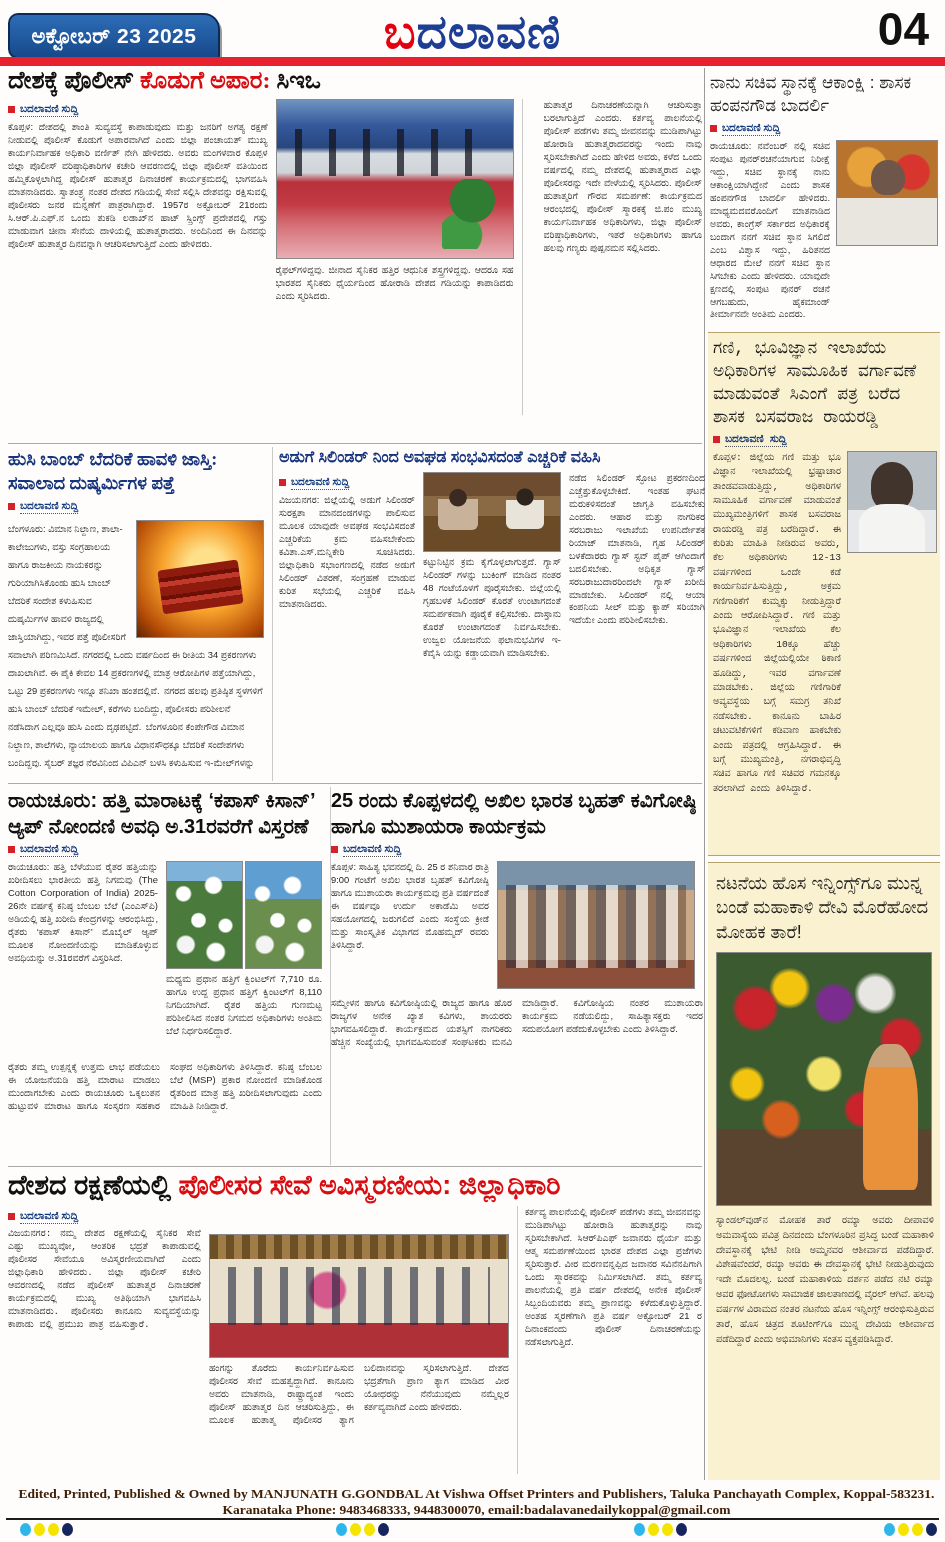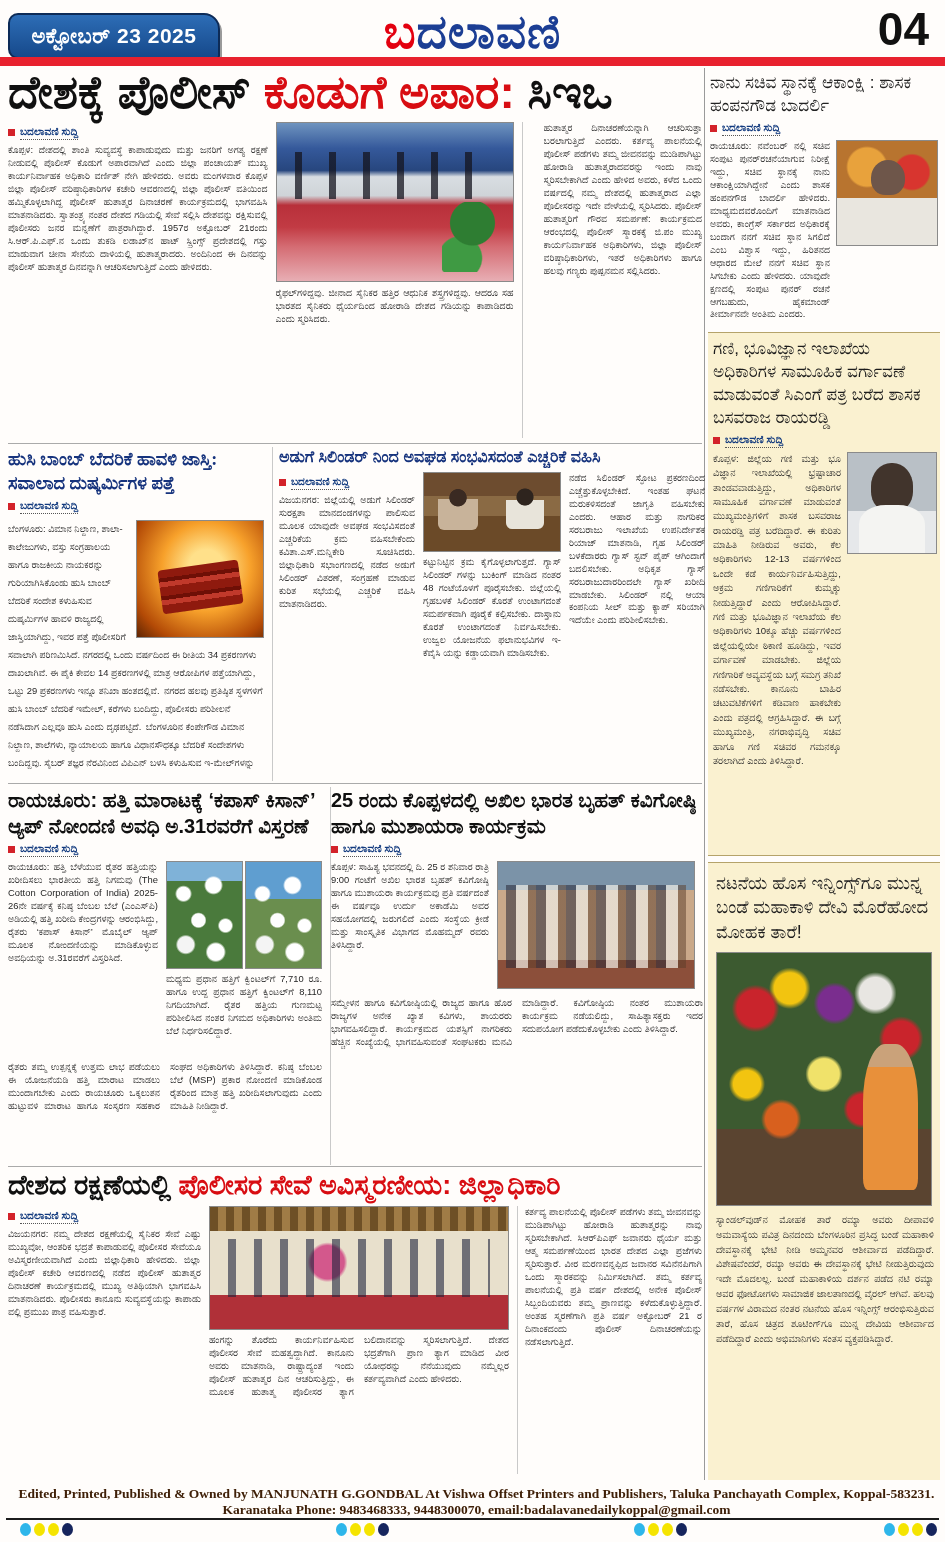--- a/index.html
+++ b/index.html
@@ -83,21 +83,21 @@
     radial-gradient(circle at 74% 16%,#e8e6e2 0 6%,transparent 8%),
     radial-gradient(circle at 86% 34%,#c9242c 0 7%,transparent 9%),
     radial-gradient(circle at 14% 52%,#f2c410 0 6%,transparent 8%),
     radial-gradient(circle at 30% 66%,#d8601e 0 7%,transparent 9%),
     radial-gradient(circle at 50% 48%,#f0e26a 0 9%,transparent 11%),
     radial-gradient(circle at 68% 62%,#c9242c 0 7%,transparent 9%),
     linear-gradient(180deg,#3c5a30 0 70%,#5a4430 70% 100%);}
   .ph-deity:before{content:"";position:absolute;right:6%;top:36%;width:26%;height:58%;
     background:linear-gradient(180deg,#caa27a 0 16%,#e8903a 16% 100%);border-radius:40% 40% 8% 8%;}
   
-  .lead-hl{font-size:46px;line-height:1.05;white-space:nowrap;letter-spacing:0;}
+  .lead-hl{font-size:24px;line-height:1.05;white-space:nowrap;letter-spacing:0;font-family:Liberation Serif, serif;}
   .mid-hl{font-size:19px;line-height:1.3;}
   .small-hl{font-size:17px;line-height:1.35;}
   .bottom-hl{font-size:27px;white-space:nowrap;}
   .cols{display:flex;gap:8px;}
   .twocol{column-count:2;column-gap:10px;}
   
   .footer-line{position:absolute;left:0;right:0;text-align:center;
     font-family:"Liberation Serif","DejaVu Serif",serif;font-weight:bold;color:#3f2008;margin-left:8px;}
   .rule{position:absolute;left:6px;right:6px;top:1518px;height:2px;background:#1c1c1c;}
   .dots{position:absolute;top:1523px;display:flex;gap:3px;}
@@ -223,23 +223,23 @@
     <div class="bottom-hl">
       <span class="hl-black">ದೇಶದ ರಕ್ಷಣೆಯಲ್ಲಿ</span>
       <span class="hl-red">ಪೊಲೀಸರ ಸೇವೆ ಅವಿಸ್ಮರಣೀಯ: ಜಿಲ್ಲಾಧಿಕಾರಿ</span>
     </div>
     <div class="cols" style="margin-top:5px;height:268px;">
       <div style="width:196px;">
         <div class="byline">
             <span class="sq"></span>
             <span class="tx">ಬದಲಾವಣಿ ಸುದ್ದಿ</span>
           </div>
-        <div class="body" style="height:244px;">ವಿಜಯನಗರ: ನಮ್ಮ ದೇಶದ ರಕ್ಷಣೆಯಲ್ಲಿ ಸೈನಿಕರ ಸೇವೆ ಎಷ್ಟು ಮುಖ್ಯವೋ, ಆಂತರಿಕ ಭದ್ರತೆ ಕಾಪಾಡುವಲ್ಲಿ ಪೊಲೀಸರ ಸೇವೆಯೂ ಅವಿಸ್ಮರಣೀಯವಾಗಿದೆ ಎಂದು ಜಿಲ್ಲಾಧಿಕಾರಿ ಹೇಳಿದರು. ಜಿಲ್ಲಾ ಪೊಲೀಸ್ ಕಚೇರಿ ಆವರಣದಲ್ಲಿ ನಡೆದ ಪೊಲೀಸ್ ಹುತಾತ್ಮರ ದಿನಾಚರಣೆ ಕಾರ್ಯಕ್ರಮದಲ್ಲಿ ಮುಖ್ಯ ಅತಿಥಿಯಾಗಿ ಭಾಗವಹಿಸಿ ಮಾತನಾಡಿದರು. ಪೊಲೀಸರು ಕಾನೂನು ಸುವ್ಯವಸ್ಥೆಯನ್ನು ಕಾಪಾಡು ವಲ್ಲಿ ಪ್ರಮುಖ ಪಾತ್ರ ವಹಿಸುತ್ತಾರೆ.</div>
-      </div>
-      <div style="width:302px;">
+        <div class="body" style="height:244px;font-family:Liberation Mono, monospace;">ವಿಜಯನಗರ: ನಮ್ಮ ದೇಶದ ರಕ್ಷಣೆಯಲ್ಲಿ ಸೈನಿಕರ ಸೇವೆ ಎಷ್ಟು ಮುಖ್ಯವೋ, ಆಂತರಿಕ ಭದ್ರತೆ ಕಾಪಾಡುವಲ್ಲಿ ಪೊಲೀಸರ ಸೇವೆಯೂ ಅವಿಸ್ಮರಣೀಯವಾಗಿದೆ ಎಂದು ಜಿಲ್ಲಾಧಿಕಾರಿ ಹೇಳಿದರು. ಜಿಲ್ಲಾ ಪೊಲೀಸ್ ಕಚೇರಿ ಆವರಣದಲ್ಲಿ ನಡೆದ ಪೊಲೀಸ್ ಹುತಾತ್ಮರ ದಿನಾಚರಣೆ ಕಾರ್ಯಕ್ರಮದಲ್ಲಿ ಮುಖ್ಯ ಅತಿಥಿಯಾಗಿ ಭಾಗವಹಿಸಿ ಮಾತನಾಡಿದರು. ಪೊಲೀಸರು ಕಾನೂನು ಸುವ್ಯವಸ್ಥೆಯನ್ನು ಕಾಪಾಡು ವಲ್ಲಿ ಪ್ರಮುಖ ಪಾತ್ರ ವಹಿಸುತ್ತಾರೆ.</div>
+      </div>
+      <div style="width:302px;margin-top:28px;">
         <div class="photo ph-pandal" style="width:298px;height:122px;"></div>
         <div class="body twocol" style="margin-top:4px;height:138px;">ಹಂಗನ್ನು ತೊರೆದು ಕಾರ್ಯನಿರ್ವಹಿಸುವ ಪೊಲೀಸರ ಸೇವೆ ಮಹತ್ವದ್ದಾಗಿದೆ. ಕಾನೂನು ಅವರು ಮಾತನಾಡಿ, ರಾಷ್ಟ್ರಾದ್ಯಂತ ಇಂದು ಪೊಲೀಸ್ ಹುತಾತ್ಮರ ದಿನ ಆಚರಿಸುತ್ತಿದ್ದು, ಈ ಮೂಲಕ ಹುತಾತ್ಮ ಪೊಲೀಸರ ತ್ಯಾಗ ಬಲಿದಾನವನ್ನು ಸ್ಮರಿಸಲಾಗುತ್ತಿದೆ. ದೇಶದ ಭದ್ರತೆಗಾಗಿ ಪ್ರಾಣ ತ್ಯಾಗ ಮಾಡಿದ ವೀರ ಯೋಧರನ್ನು ನೆನೆಯುವುದು ನಮ್ಮೆಲ್ಲರ ಕರ್ತವ್ಯವಾಗಿದೆ ಎಂದು ಹೇಳಿದರು.</div>
       </div>
       <div style="width:180px;border-left:1px solid #c9c9c9;padding-left:7px;">
         <div class="body" style="height:268px;">ಕರ್ತವ್ಯ ಪಾಲನೆಯಲ್ಲಿ ಪೊಲೀಸ್ ಪಡೆಗಳು ತಮ್ಮ ಜೀವನವನ್ನು ಮುಡಿಪಾಗಿಟ್ಟು ಹೋರಾಡಿ ಹುತಾತ್ಮರನ್ನು ನಾವು ಸ್ಮರಿಸಬೇಕಾಗಿದೆ. ಸಿಆರ್‌ಪಿಎಫ್ ಜವಾನರು ಧೈರ್ಯ ಮತ್ತು ಆತ್ಮ ಸಮರ್ಪಣೆಯಿಂದ ಭಾರತ ದೇಶದ ಎಲ್ಲಾ ಪ್ರಜೆಗಳು ಸ್ಮರಿಸುತ್ತಾರೆ. ವೀರ ಮರಣವನ್ನಪ್ಪಿದ ಜವಾನರ ಸವಿನೆನಪಿಗಾಗಿ ಒಂದು ಸ್ಮಾರಕವನ್ನು ನಿರ್ಮಿಸಲಾಗಿದೆ. ತಮ್ಮ ಕರ್ತವ್ಯ ಪಾಲನೆಯಲ್ಲಿ ಪ್ರತಿ ವರ್ಷ ದೇಶದಲ್ಲಿ ಅನೇಕ ಪೊಲೀಸ್ ಸಿಬ್ಬಂದಿಯವರು ತಮ್ಮ ಪ್ರಾಣವನ್ನು ಕಳೆದುಕೊಳ್ಳುತ್ತಿದ್ದಾರೆ. ಅಂತಹ ಸ್ಮರಣೆಗಾಗಿ ಪ್ರತಿ ವರ್ಷ ಅಕ್ಟೋಬರ್ 21 ರ ದಿನಾಂಕದಂದು ಪೊಲೀಸ್ ದಿನಾಚರಣೆಯನ್ನು ನಡೆಸಲಾಗುತ್ತಿದೆ.</div>
       </div>
     </div>
   </div>
 
   <div class="art" style="left:710px;top:72px;width:228px;height:256px;">
@@ -247,21 +247,21 @@
     <div class="byline">
         <span class="sq"></span>
         <span class="tx">ಬದಲಾವಣಿ ಸುದ್ದಿ</span>
       </div>
     <div style="overflow:hidden;height:186px;">
       <div class="photo ph-speaker" style="float:right;width:100px;height:104px;margin:0 0 4px 6px;"></div>
       <div class="body">ರಾಯಚೂರು: ನವೆಂಬರ್ ನಲ್ಲಿ ಸಚಿವ ಸಂಪುಟ ಪುನರ್‌ರಚನೆಯಾಗುವ ನಿರೀಕ್ಷೆ ಇದ್ದು, ಸಚಿವ ಸ್ಥಾನಕ್ಕೆ ನಾನು ಆಕಾಂಕ್ಷಿಯಾಗಿದ್ದೇನೆ ಎಂದು ಶಾಸಕ ಹಂಪನಗೌಡ ಬಾದರ್ಲಿ ಹೇಳಿದರು. ಮಾಧ್ಯಮದವರೊಂದಿಗೆ ಮಾತನಾಡಿದ ಅವರು, ಕಾಂಗ್ರೆಸ್ ಸರ್ಕಾರದ ಅಧಿಕಾರಕ್ಕೆ ಬಂದಾಗ ನನಗೆ ಸಚಿವ ಸ್ಥಾನ ಸಿಗಲಿದೆ ಎಂಬ ವಿಶ್ವಾಸ ಇದ್ದು, ಹಿರಿತನದ ಆಧಾರದ ಮೇಲೆ ನನಗೆ ಸಚಿವ ಸ್ಥಾನ ಸಿಗಬೇಕು ಎಂದು ಹೇಳಿದರು. ಯಾವುದೇ ಕ್ಷಣದಲ್ಲಿ ಸಂಪುಟ ಪುನರ್ ರಚನೆ ಆಗಬಹುದು, ಹೈಕಮಾಂಡ್ ತೀರ್ಮಾನವೇ ಅಂತಿಮ ಎಂದರು.</div>
     </div>
   </div>
 
-  <div class="art cream" style="left:708px;top:332px;width:232px;height:524px;padding:5px 3px 0 5px;box-sizing:border-box;border-top:1px solid #b5a36a;border-bottom:1px solid #b5a36a;">
+  <div class="art cream" style="left:708px;top:332px;width:232px;height:524px;padding:5px 3px 0 5px;box-sizing:border-box;border-top:1px solid #b5a36a;border-bottom:1px solid #b5a36a;font-family:Liberation Mono, monospace;">
     <div class="small-hl" style="color:#1c1c1c;">ಗಣಿ, ಭೂವಿಜ್ಞಾನ ಇಲಾಖೆಯ ಅಧಿಕಾರಿಗಳ ಸಾಮೂಹಿಕ ವರ್ಗಾವಣೆ ಮಾಡುವಂತೆ ಸಿಎಂಗೆ ಪತ್ರ ಬರೆದ ಶಾಸಕ ಬಸವರಾಜ ರಾಯರಡ್ಡಿ</div>
     <div class="byline">
         <span class="sq"></span>
         <span class="tx">ಬದಲಾವಣಿ ಸುದ್ದಿ</span>
       </div>
     <div style="overflow:hidden;height:418px;">
       <div class="photo ph-portrait" style="float:right;width:88px;height:100px;margin:0 0 4px 6px;"></div>
       <div class="body" style="font-size:9.6px;line-height:1.5;">ಕೊಪ್ಪಳ: ಜಿಲ್ಲೆಯ ಗಣಿ ಮತ್ತು ಭೂ ವಿಜ್ಞಾನ ಇಲಾಖೆಯಲ್ಲಿ ಭ್ರಷ್ಟಾಚಾರ ತಾಂಡವವಾಡುತ್ತಿದ್ದು, ಅಧಿಕಾರಿಗಳ ಸಾಮೂಹಿಕ ವರ್ಗಾವಣೆ ಮಾಡುವಂತೆ ಮುಖ್ಯಮಂತ್ರಿಗಳಿಗೆ ಶಾಸಕ ಬಸವರಾಜ ರಾಯರಡ್ಡಿ ಪತ್ರ ಬರೆದಿದ್ದಾರೆ. ಈ ಕುರಿತು ಮಾಹಿತಿ ನೀಡಿರುವ ಅವರು, ಕೆಲ ಅಧಿಕಾರಿಗಳು 12-13 ವರ್ಷಗಳಿಂದ ಒಂದೇ ಕಡೆ ಕಾರ್ಯನಿರ್ವಹಿಸುತ್ತಿದ್ದು, ಅಕ್ರಮ ಗಣಿಗಾರಿಕೆಗೆ ಕುಮ್ಮಕ್ಕು ನೀಡುತ್ತಿದ್ದಾರೆ ಎಂದು ಆರೋಪಿಸಿದ್ದಾರೆ. ಗಣಿ ಮತ್ತು ಭೂವಿಜ್ಞಾನ ಇಲಾಖೆಯ ಕೆಲ ಅಧಿಕಾರಿಗಳು 10ಕ್ಕೂ ಹೆಚ್ಚು ವರ್ಷಗಳಿಂದ ಜಿಲ್ಲೆಯಲ್ಲಿಯೇ ಠಿಕಾಣಿ ಹೂಡಿದ್ದು, ಇವರ ವರ್ಗಾವಣೆ ಮಾಡಬೇಕು. ಜಿಲ್ಲೆಯ ಗಣಿಗಾರಿಕೆ ಅವ್ಯವಸ್ಥೆಯ ಬಗ್ಗೆ ಸಮಗ್ರ ತನಿಖೆ ನಡೆಸಬೇಕು. ಕಾನೂನು ಬಾಹಿರ ಚಟುವಟಿಕೆಗಳಿಗೆ ಕಡಿವಾಣ ಹಾಕಬೇಕು ಎಂದು ಪತ್ರದಲ್ಲಿ ಆಗ್ರಹಿಸಿದ್ದಾರೆ. ಈ ಬಗ್ಗೆ ಮುಖ್ಯಮಂತ್ರಿ, ನಗರಾಭಿವೃದ್ಧಿ ಸಚಿವ ಹಾಗೂ ಗಣಿ ಸಚಿವರ ಗಮನಕ್ಕೂ ತರಲಾಗಿದೆ ಎಂದು ತಿಳಿಸಿದ್ದಾರೆ.</div>
     </div>
   </div>

